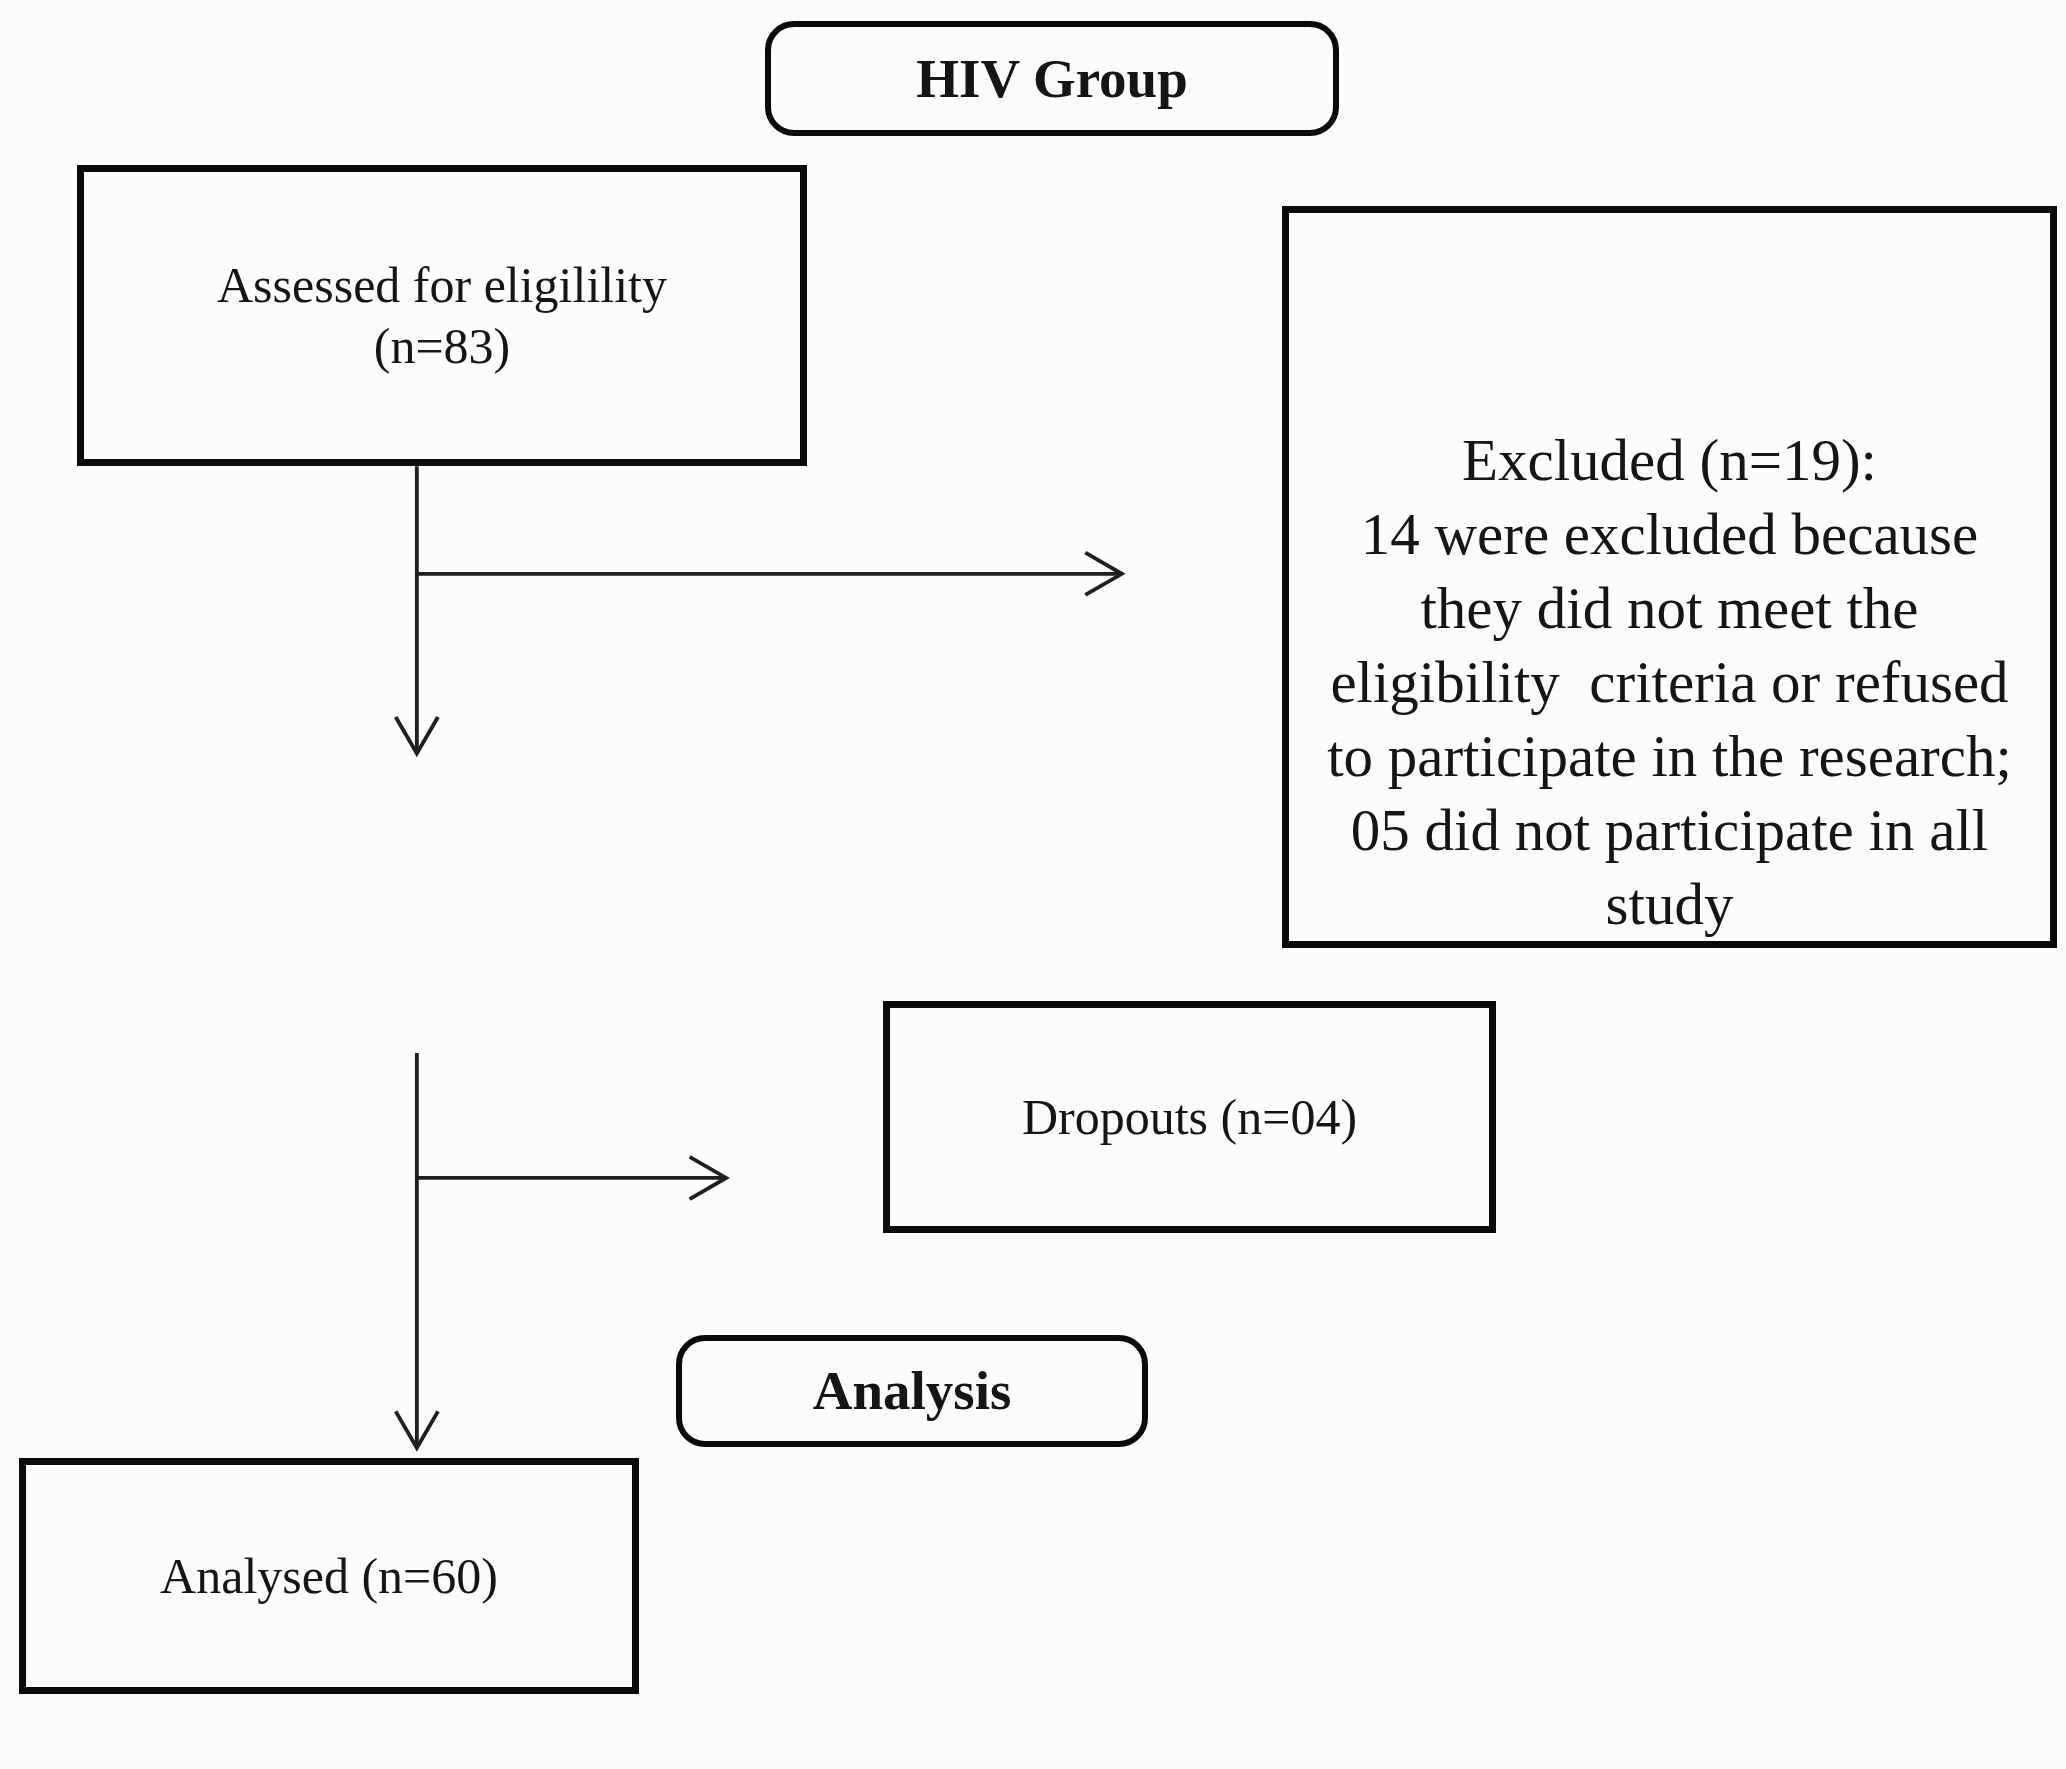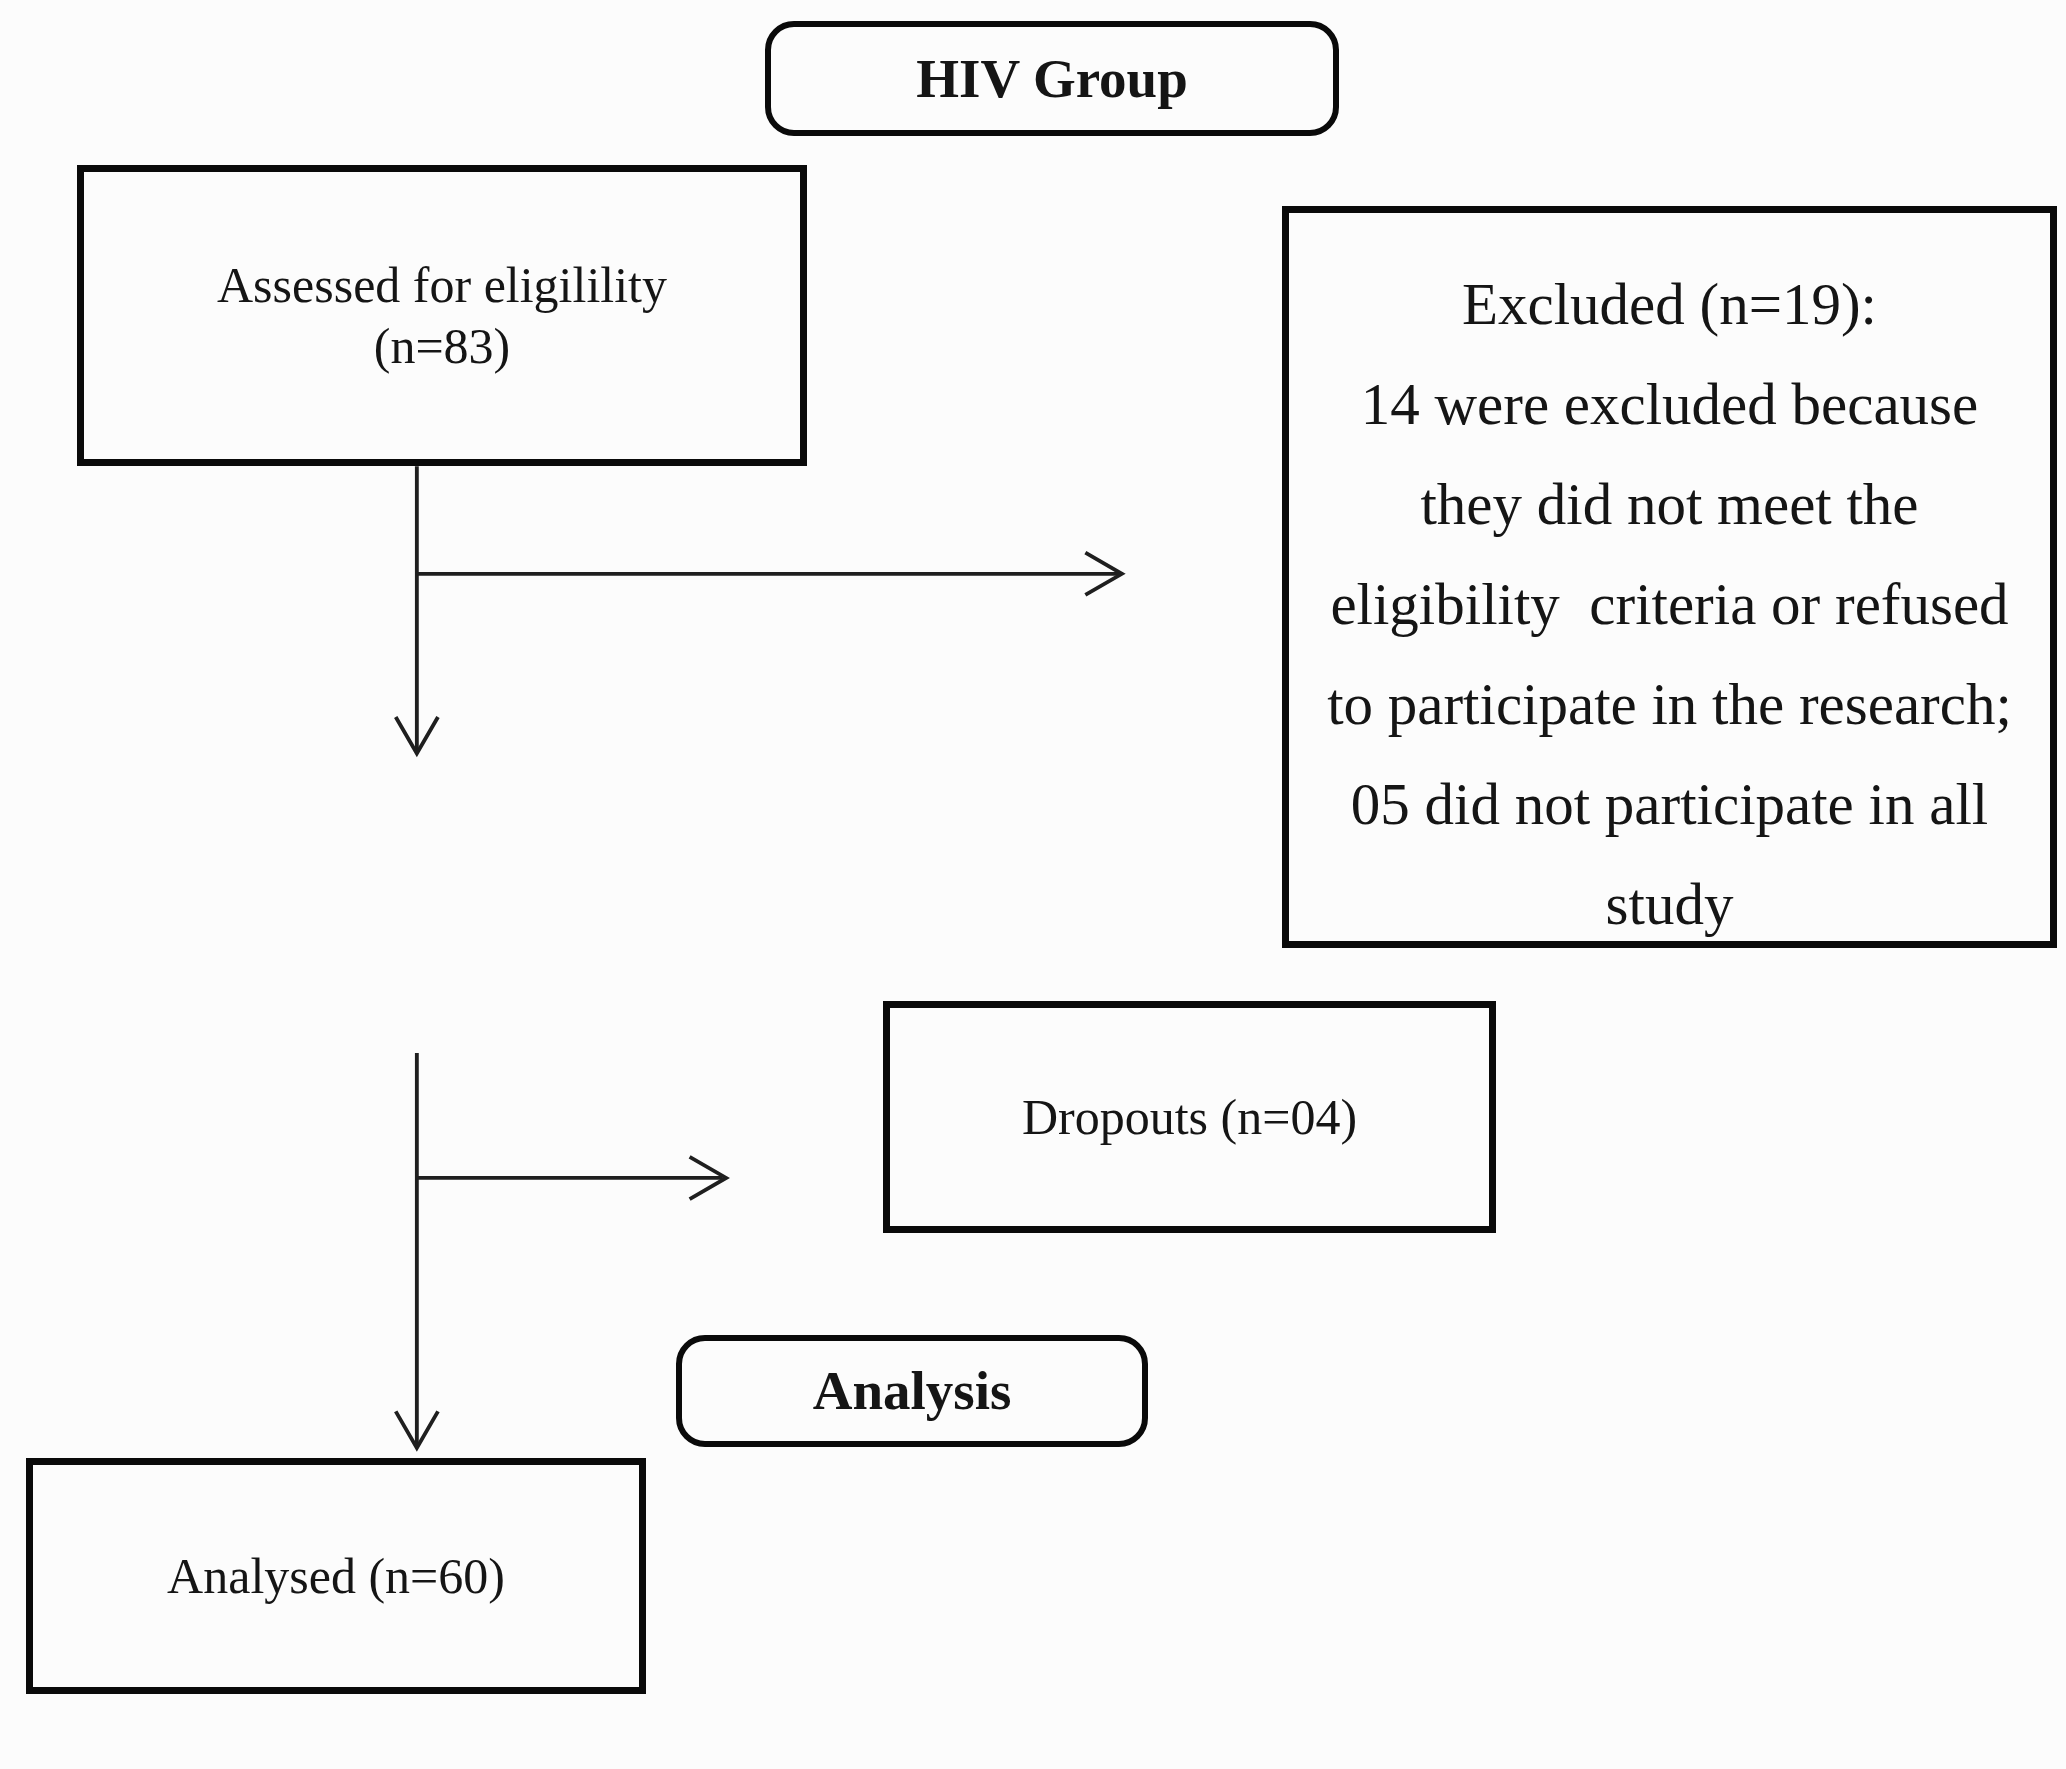--- a/index.html
+++ b/index.html
@@ -42,25 +42,25 @@
     font-size: 55px;
     justify-content: center;
   }
   .node-text {
     font-size: 50px;
     white-space: pre;
   }
   .box-hiv-header       { left: 765px;  top: 21px;   width: 574px; height: 115px; }
   .box-assessed         { left: 77px;   top: 165px;  width: 730px; height: 301px; }
   .box-excluded         { left: 1282px; top: 206px;  width: 775px; height: 742px;
-                          justify-content: space-between; padding-top: 54px; }
+                          justify-content: flex-end; padding-top: 54px; }
   .box-participants     { left: 134px;  top: 765px;  width: 623px; height: 288px; }
   .box-dropouts         { left: 883px;  top: 1001px; width: 613px; height: 232px; }
   .box-analysis-header  { left: 676px;  top: 1335px; width: 472px; height: 112px; }
-  .box-analysed         { left: 19px;   top: 1458px; width: 620px; height: 236px; margin-left: 7px; }
+  .box-analysed         { left: 19px;   top: 1458px; width: 620px; height: 236px; }
   .excluded-line {
     font-size: 59px;
     line-height: 74px;
     white-space: pre;
   }
 </style>
 </head>
 <body>
 
 <div class="canvas">

